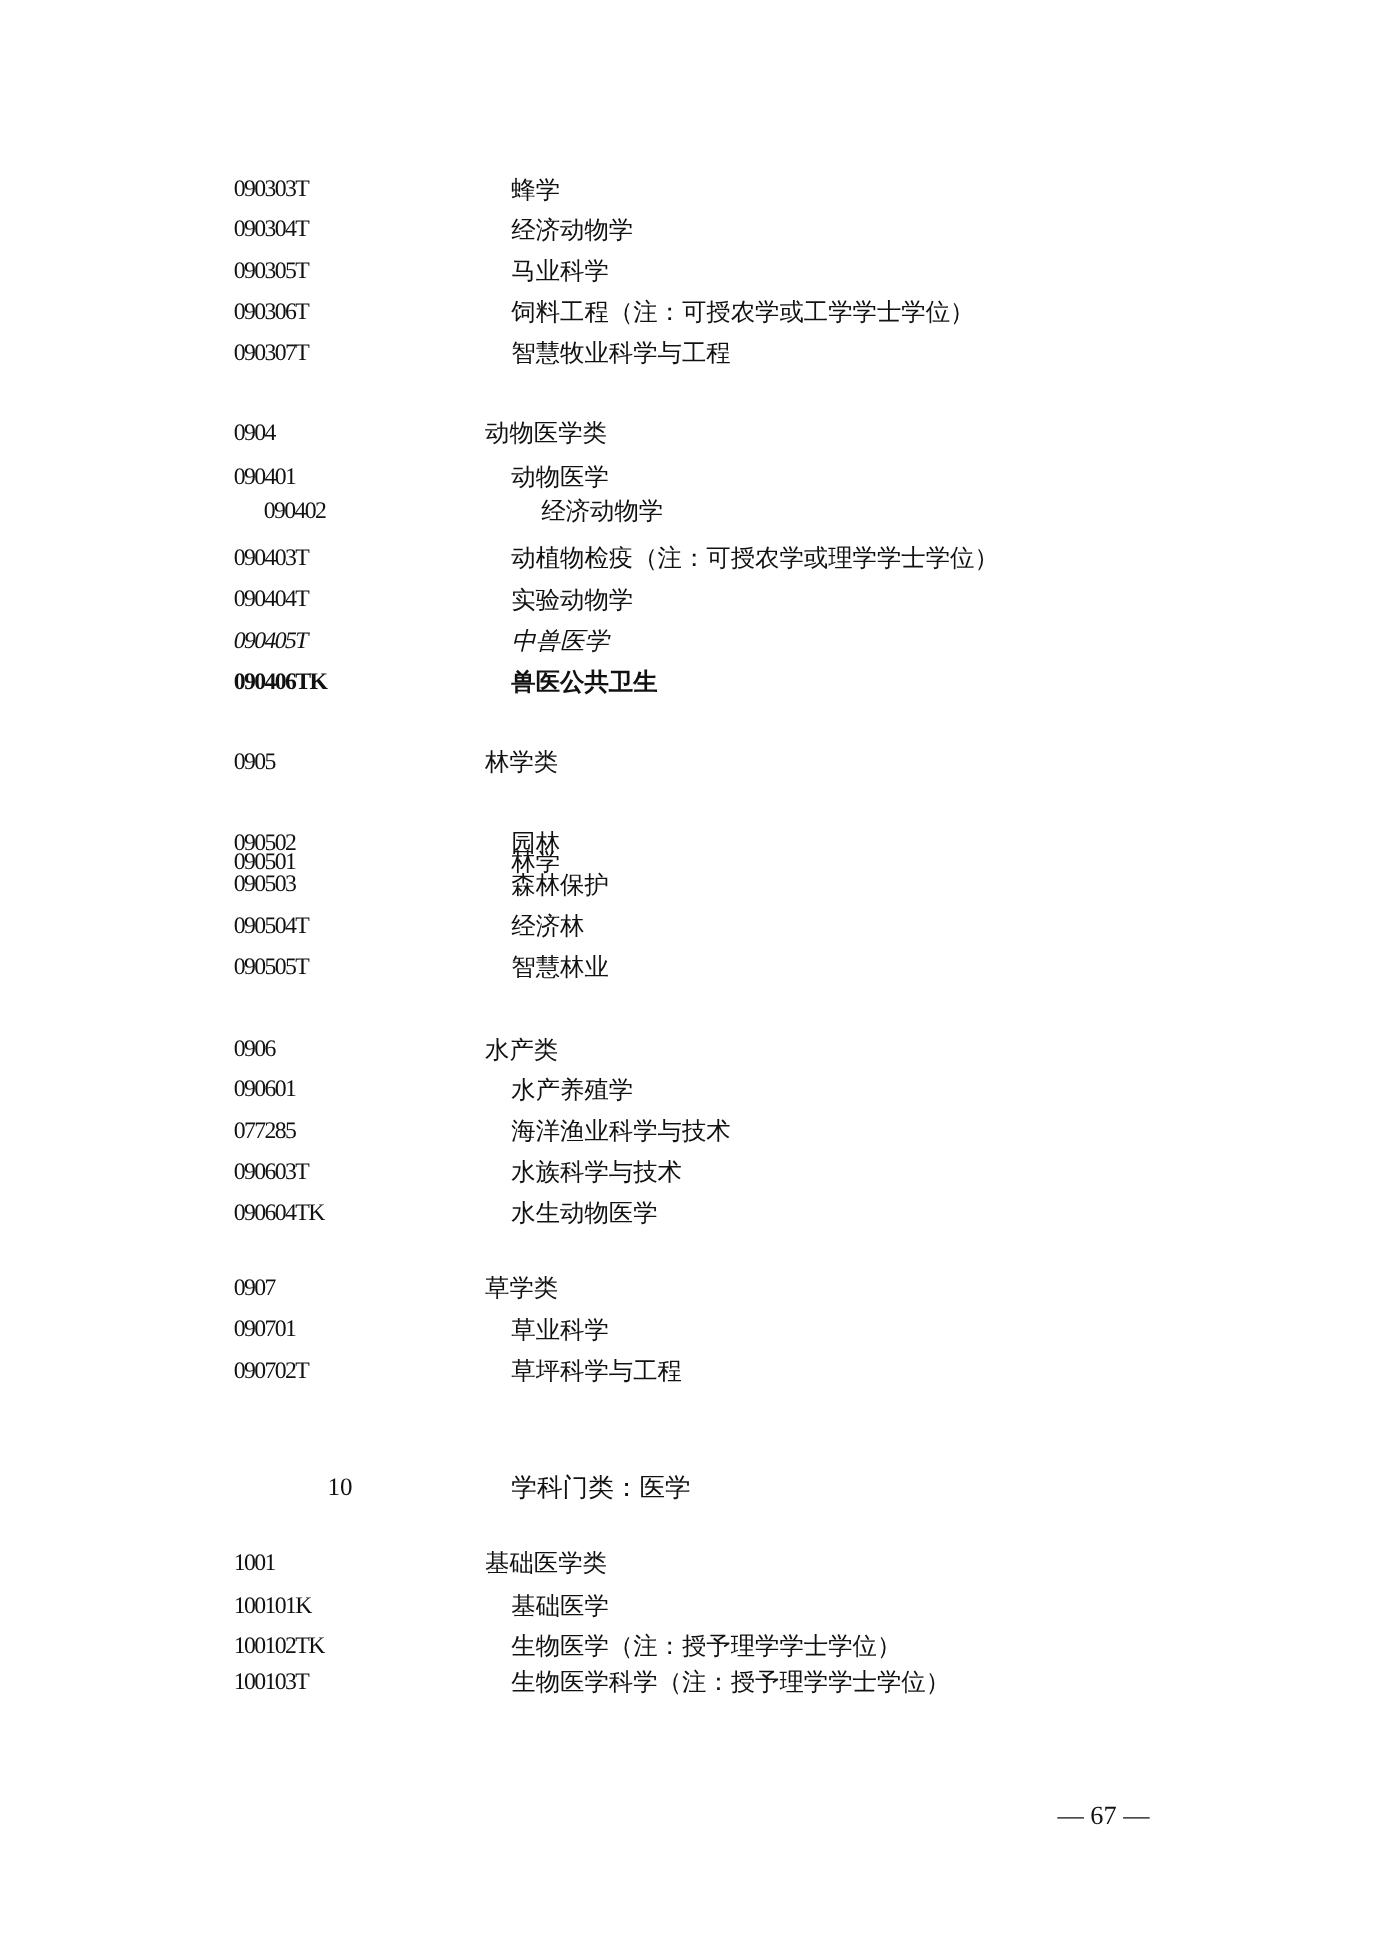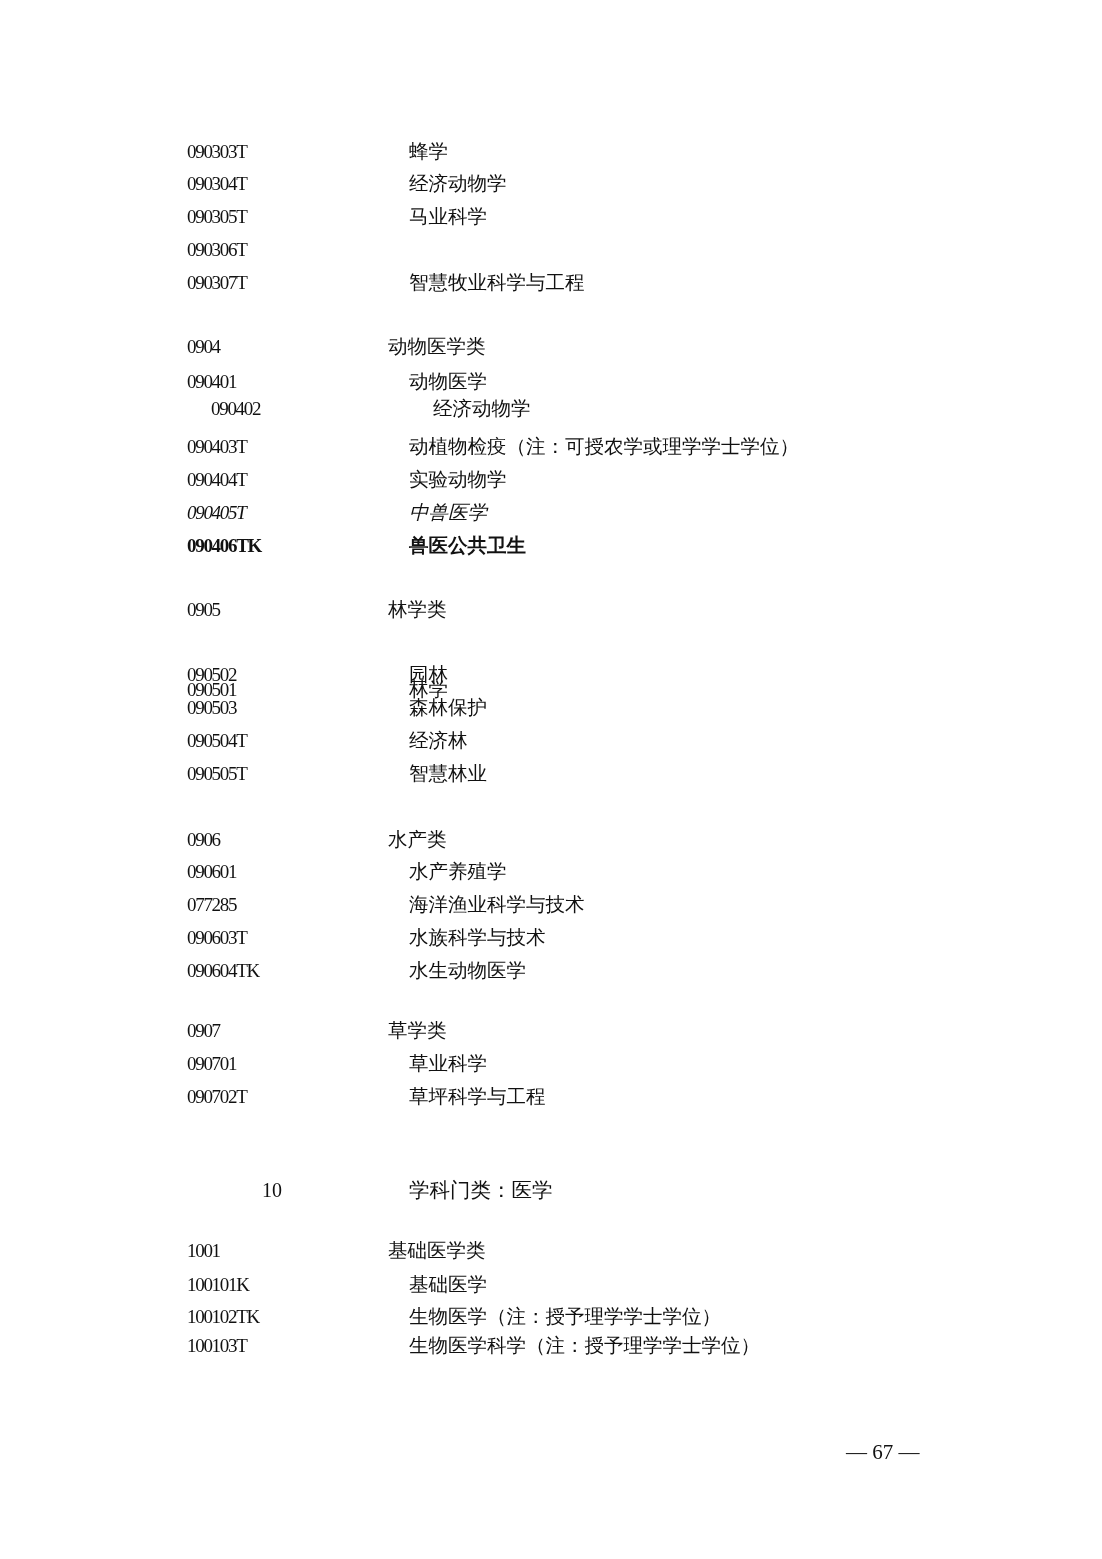--- a/index.html
+++ b/index.html
@@ -49,20 +49,21 @@
       <div class="row" style="top: 169px;">
         <span class="code">090304T</span>
         <span class="name major">经济动物学</span>
       </div>
       <div class="row" style="top: 202px;">
         <span class="code">090305T</span>
         <span class="name major">马业科学</span>
       </div>
       <div class="row" style="top: 235px;">
         <span class="code">090306T</span>
+        <span class="name major">饲料工程（注：可授农学或工学学士学位）</span>
       </div>
       <div class="row" style="top: 268px;">
         <span class="code">090307T</span>
         <span class="name major">智慧牧业科学与工程</span>
       </div>
       <div class="row" style="top: 332px;">
         <span class="code">0904</span>
         <span class="name cls">动物医学类</span>
       </div>
       <div class="row" style="top: 367px;">

